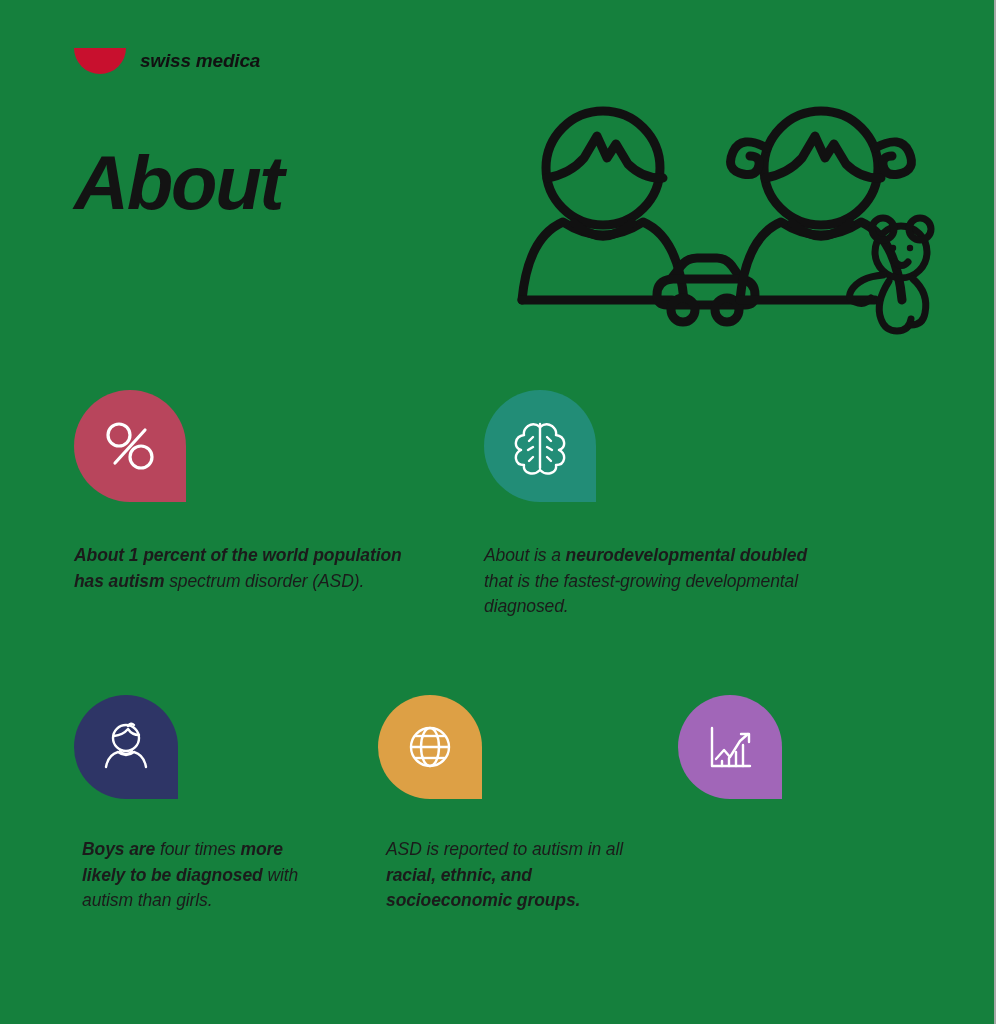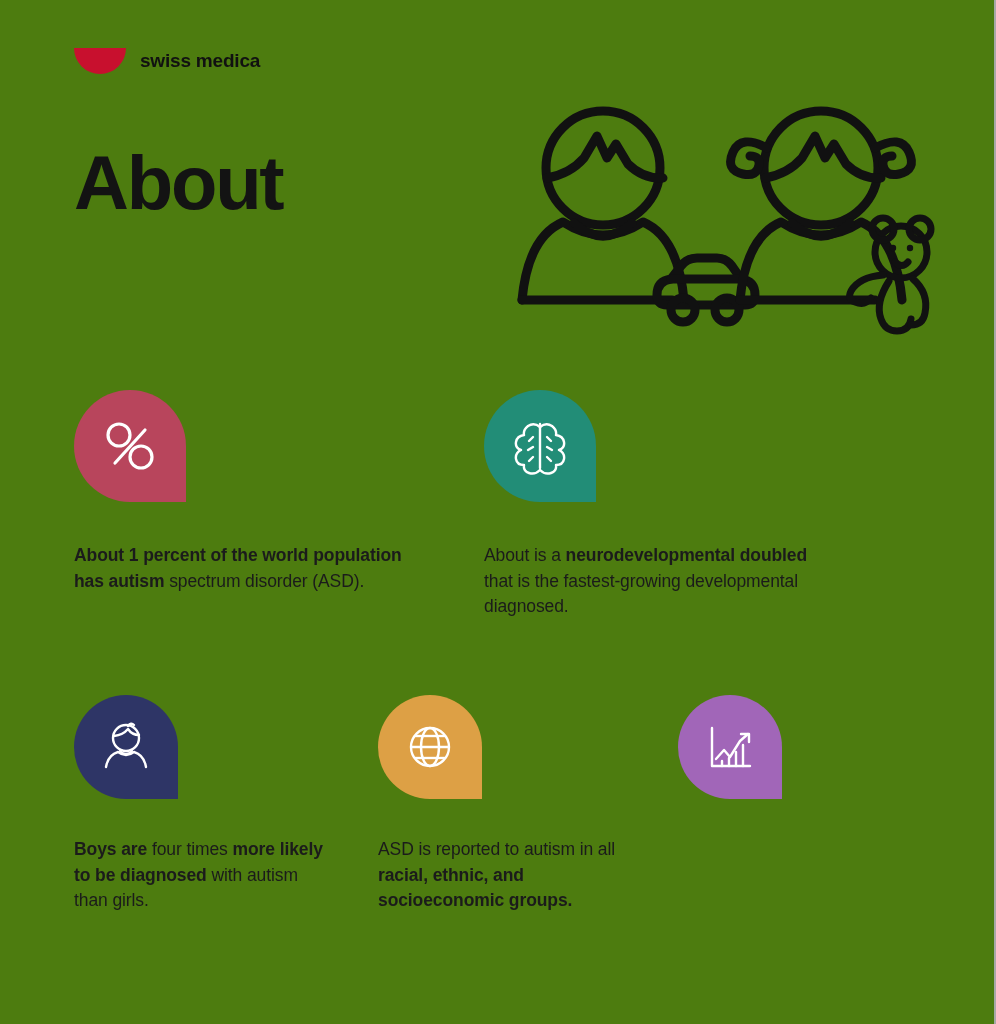--- a/index.html
+++ b/index.html
@@ -7,21 +7,22 @@
   body {
     width:996px; height:1024px;
     font-family:"Liberation Sans", sans-serif;
     color:#1a1a1a;
     position:relative;
     overflow:hidden;
   }
   .page {
     position:absolute; inset:0;
     border-right:2px solid #a8a8a8;
-    background:#4d7c0f;
+    background:#15803d;
+    font-style:italic;
   }
 
   
   .brand {
     position:absolute; left:74px; top:48px;
     display:flex; align-items:center; gap:14px;
   }
   .brand-mark {
     width:52px; height:26px;
     background:#C8102E;
@@ -65,21 +66,21 @@
   .r1c1 { left:74px; top:390px; width:330px; }
   .r1c2 { left:484px; top:390px; width:345px; }
   .r1c1 .pin, .r1c2 .pin { width:112px; height:112px; }
   .r1c1 .copy, .r1c2 .copy { margin-top:41px; }
 
   
   .r2c1 { left:74px; top:695px; width:255px; }
   .r2c2 { left:378px; top:695px; width:250px; }
   .r2c3 { left:678px; top:695px; width:245px; }
   .r2c1 .pin, .r2c2 .pin, .r2c3 .pin { width:104px; height:104px; }
-  .r2c1 .copy, .r2c2 .copy, .r2c3 .copy { margin-top:38px; }
+  .r2c1 .copy, .r2c2 .copy, .r2c3 .copy { margin-top:38px;margin-left:8px; }
 </style>
 </head>
 <body>
 
 <div class="page">
 
   <div class="brand">
     <div class="brand-mark"></div>
     <div class="brand-name">swiss medica</div>
   </div>

